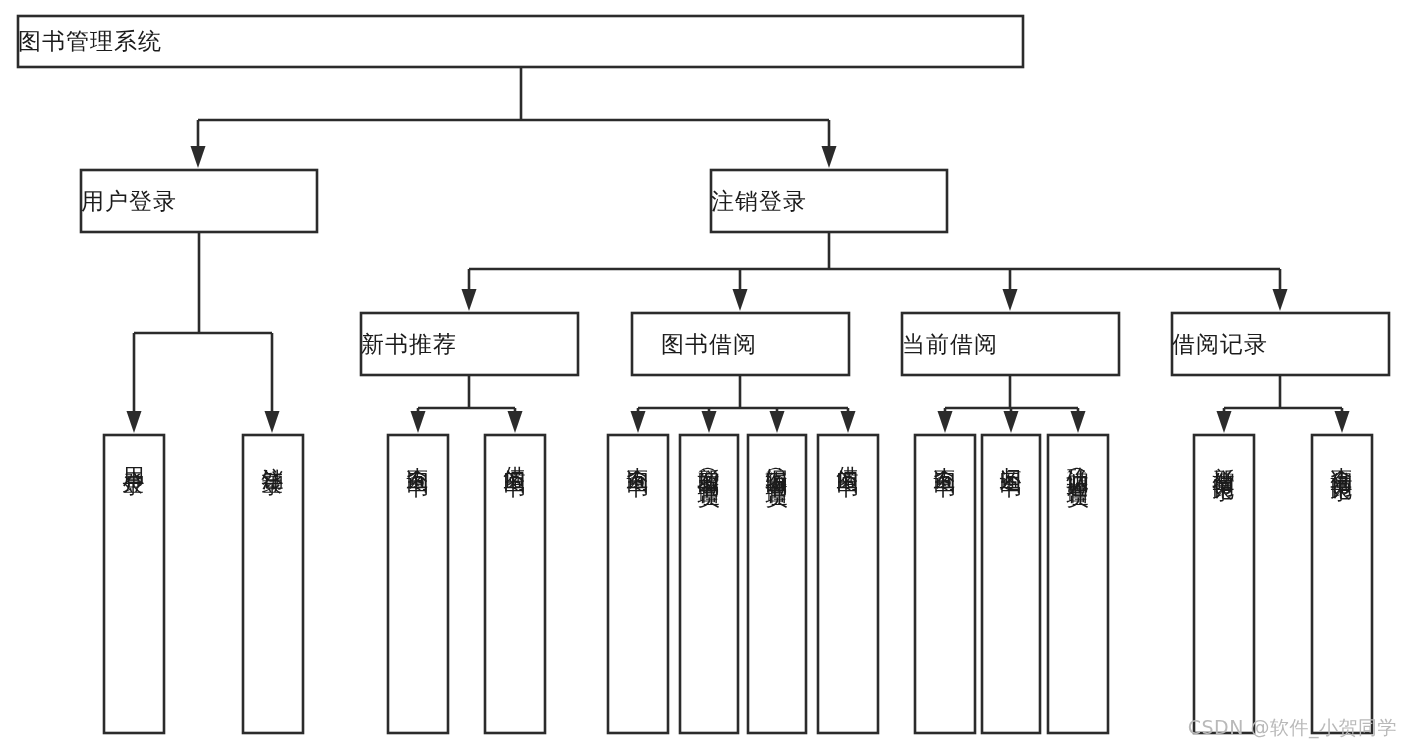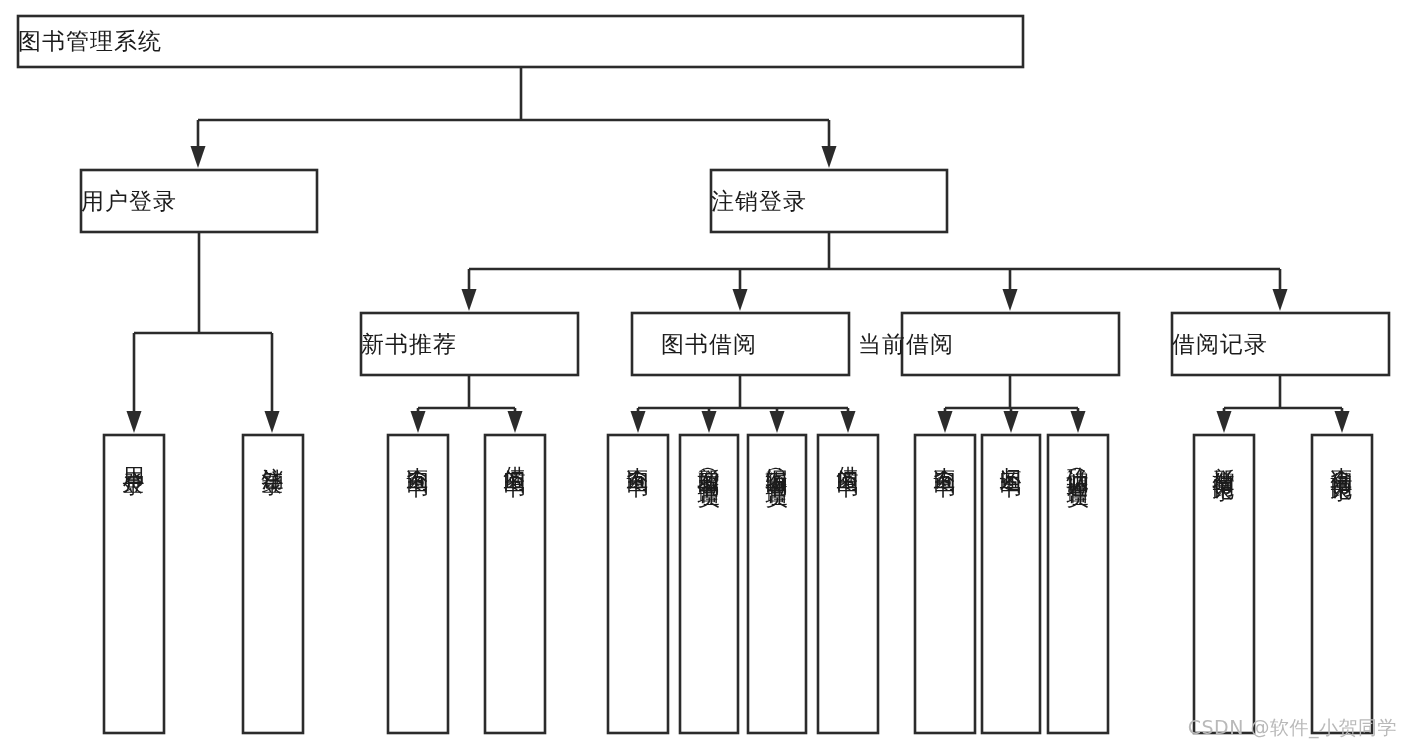--- a/index.html
+++ b/index.html
@@ -178,21 +178,21 @@
       </div>
       <div class="hlabel-wrap" style="left: 711px; top: 170px; width: 236px; height: 62px;">
         <span class="hlabel-text">注销登录</span>
       </div>
       <div class="hlabel-wrap" style="left: 361px; top: 313px; width: 257px; height: 62px;">
         <span class="hlabel-text">新书推荐</span>
       </div>
       <div class="hlabel-wrap" style="left: 632px; top: 313px; width: 217px; height: 62px; padding-left: 29px;">
         <span class="hlabel-text">图书借阅</span>
       </div>
-      <div class="hlabel-wrap" style="left: 858px; top: 313px; width: 217px; height: 62px;">
+      <div class="hlabel-wrap" style="left: 902px; top: 313px; width: 217px; height: 62px;">
         <span class="hlabel-text">当前借阅</span>
       </div>
       <div class="hlabel-wrap" style="left: 1172px; top: 313px; width: 260px; height: 62px;">
         <span class="hlabel-text">借阅记录</span>
       </div>
       <div class="vlabel-wrap" style="left: 104px; top: 449px; width: 60px; height: 278px;">
         <span class="vlabel-text">用户登录</span>
       </div>
       <div class="vlabel-wrap" style="left: 243px; top: 449px; width: 60px; height: 278px;">
         <span class="vlabel-text">注销登录</span>

